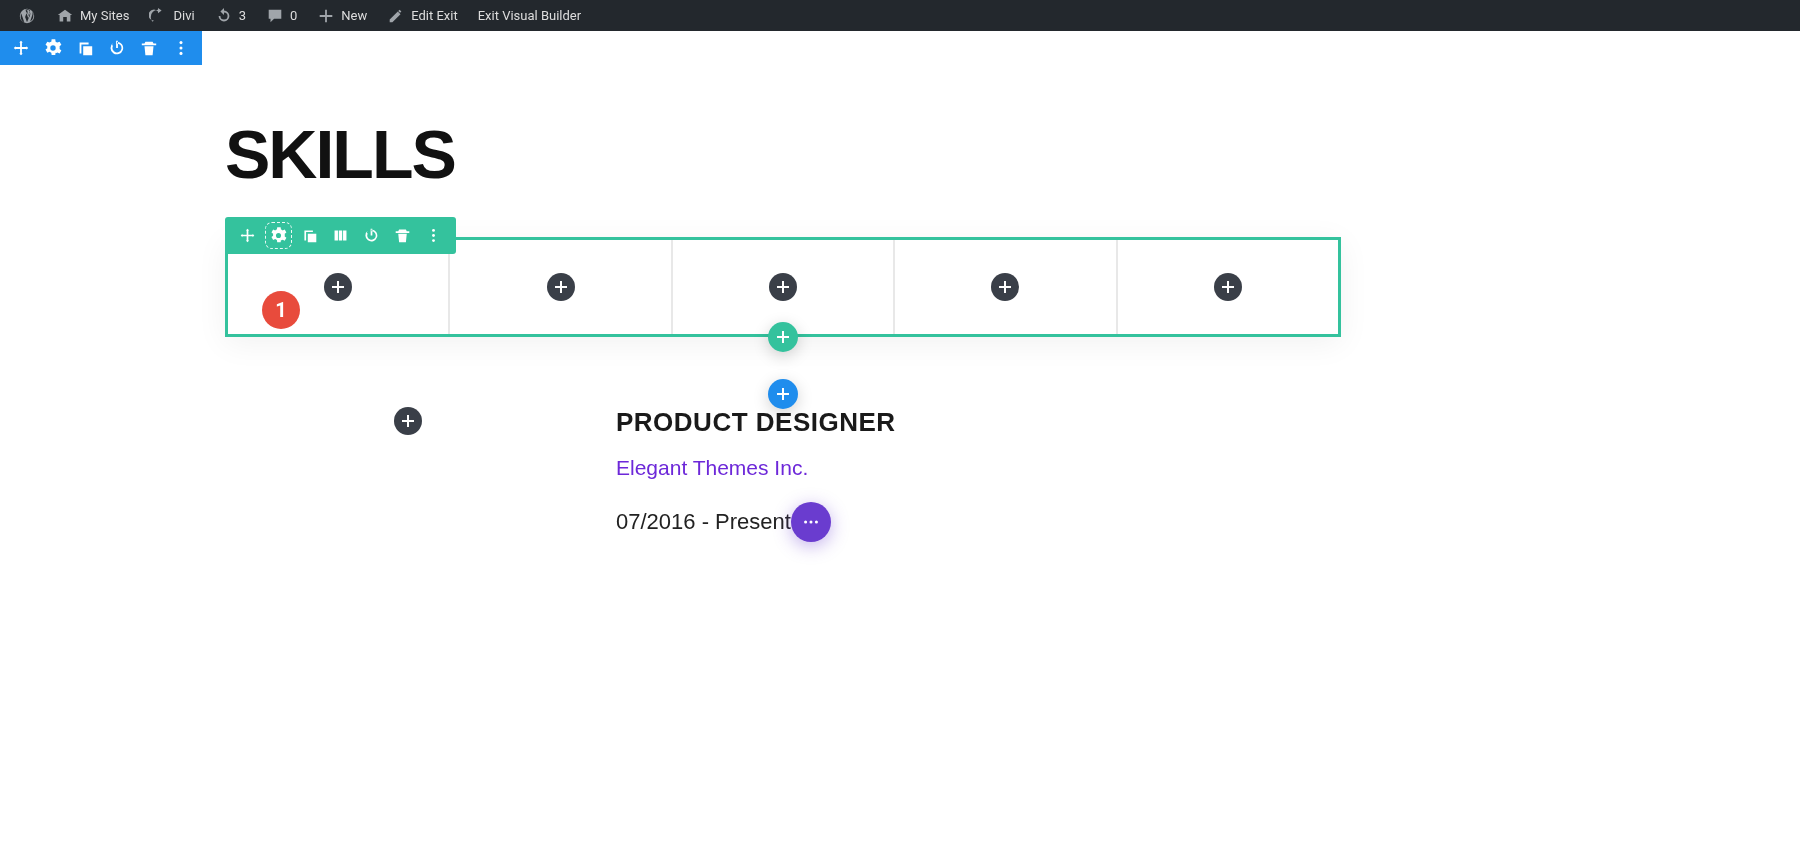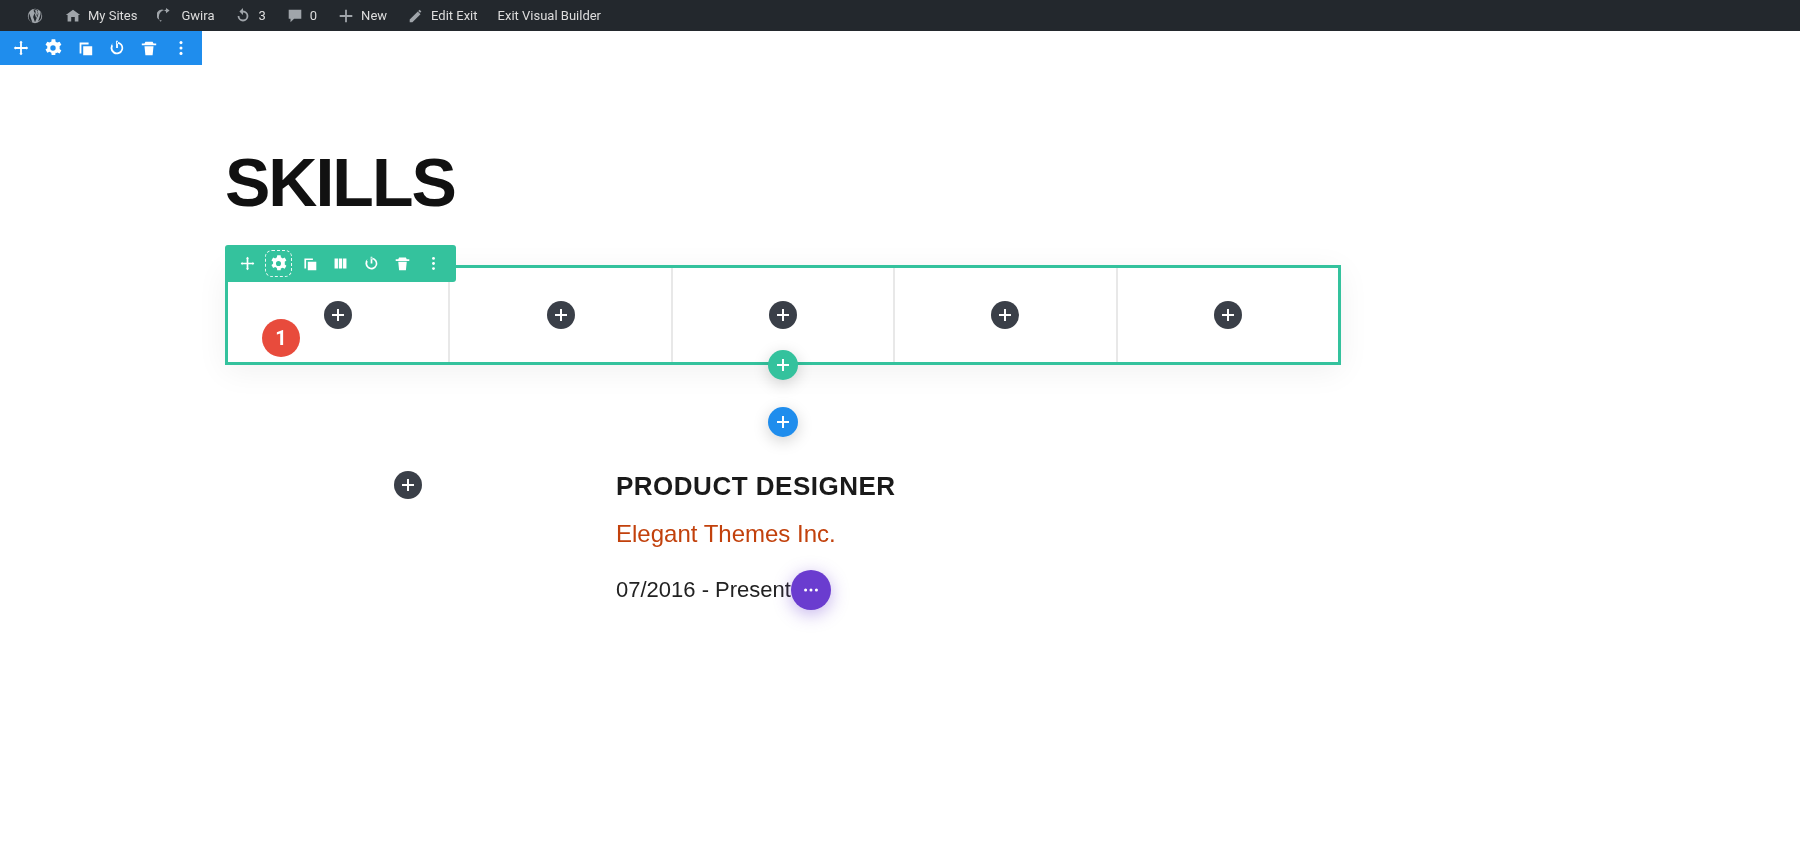--- a/index.html
+++ b/index.html
@@ -1,53 +1,53 @@
 <!DOCTYPE html>
 <html><head>
 <meta charset="utf-8">
 <style>
   *{box-sizing:border-box;margin:0;padding:0}
   html,body{height:100%}
   body{font-family:-apple-system,BlinkMacSystemFont,'Segoe UI',Roboto,sans-serif;background:#fff;width:1800px}
   
-  .admin-bar{height:31px;background:#23282d;display:flex;align-items:flex-start;color:#eee;font-size:13px;padding:0 16px;justify-content:space-between}
+  .admin-bar{height:31px;background:#23282d;display:flex;align-items:flex-start;color:#eee;font-size:13px;padding:0 8px;justify-content:space-between}
   .admin-left,.admin-right{display:flex;align-items:center;height:100%}
   .admin-item{display:flex;align-items:center;gap:6px;padding:0 10px;height:100%;cursor:pointer;color:#ddd}
   .admin-item svg{width:18px;height:18px;fill:#a0a5aa}
   .avatar{width:18px;height:18px;background:#8c8f94;border-radius:2px;border:1px solid #555}
   
   .blue-toolbar{background:#1f8ded;display:inline-flex;align-items:center;padding:8px 12px;gap:14px;margin-top:0}
   .blue-toolbar svg{width:18px;height:18px;fill:#fff}
   
   .canvas{position:relative;padding:0 0 60px 0}
   .section-heading{font-family:Arial,Helvetica,sans-serif;font-size:68px;font-weight:900;letter-spacing:-2px;color:#111;margin-left:225px}
-  .skills-heading{margin-top:78px}
+  .skills-heading{margin-top:50px}
   
   .annot-badge{width:38px;height:38px;border-radius:50%;background:#e84b3c;color:#fff;display:flex;align-items:center;justify-content:center;font-weight:700;font-size:20px;position:absolute;left:262px;top:176px;z-index:5}
   
   .row-wrap{position:relative;margin:44px 0 0 225px;width:1116px}
   .row-toolbar{position:absolute;left:0;top:-20px;background:#34c29d;display:inline-flex;align-items:center;padding:10px 14px;gap:14px;border-radius:3px;z-index:4}
   .row-toolbar svg{width:17px;height:17px;fill:#fff}
   .row-toolbar .highlight{outline:1.5px dashed rgba(255,255,255,.9);outline-offset:4px;border-radius:2px}
   .row{display:flex;border:3px solid #34c29d;height:100px;background:#fff;box-shadow:0 6px 30px rgba(0,0,0,.06)}
   .col{flex:1;position:relative;border-right:2px solid #e8e8e8}
   .col:last-child{border-right:none}
   .add-dark{width:28px;height:28px;border-radius:50%;background:#3a3f48;display:flex;align-items:center;justify-content:center;position:absolute;left:50%;top:50%;transform:translate(-50%,-50%);cursor:pointer}
   .add-dark svg{width:12px;height:12px;fill:#fff}
   .add-green,.add-blue{width:30px;height:30px;border-radius:50%;display:flex;align-items:center;justify-content:center;cursor:pointer;box-shadow:0 4px 16px rgba(0,0,0,.18)}
   .add-green{background:#34c29d;position:absolute;left:50%;transform:translateX(-50%);bottom:-15px}
   .add-blue{background:#1f8ded;position:absolute;left:50%;transform:translateX(-50%);bottom:-72px}
   .add-green svg,.add-blue svg{width:12px;height:12px;fill:#fff}
   
   .experience-heading{margin-top:195px}
-  .exp-row{display:flex;margin:106px 0 0 225px;width:1116px}
+  .exp-row{display:flex;margin:70px 0 0 225px;width:1116px}
   .exp-left{width:365px;display:flex;justify-content:center;align-items:flex-start;padding-top:0}
   .exp-right{flex:1;padding-left:26px}
   .job-title{font-family:Arial,Helvetica,sans-serif;font-weight:800;font-size:26px;letter-spacing:.5px;color:#1a1a1a;margin-bottom:18px}
-  .company{font-family:Arial,sans-serif;font-size:24px;color:#c2410c;margin-bottom:22px}
+  .company{font-family:Arial,sans-serif;font-size:21px;color:#6d28d9;margin-bottom:22px}
   .dates-wrap{display:flex;align-items:center}
   .dates{font-family:Arial,sans-serif;font-size:22px;color:#222}
   .purple-dots{width:40px;height:40px;border-radius:50%;background:#6a3ccf;display:flex;align-items:center;justify-content:center;margin-left:0;box-shadow:0 4px 18px rgba(106,60,207,.4)}
   .purple-dots svg{width:18px;height:18px;fill:#fff}
   .tb-btn{cursor:pointer;display:flex}
 </style>
 </head>
 <body>
 
 
@@ -126,21 +126,21 @@
     <div class="admin-item">
         <svg viewBox="0 0 20 20">
           <use href="#i-home"></use>
         </svg>
         <span>My Sites</span>
       </div>
     <div class="admin-item">
         <svg viewBox="0 0 20 20">
           <use href="#i-gauge"></use>
         </svg>
-        <span>Gwira</span>
+        <span>Divi</span>
       </div>
     <div class="admin-item">
         <svg viewBox="0 0 20 20">
           <use href="#i-refresh"></use>
         </svg>
         <span>3</span>
       </div>
     <div class="admin-item">
         <svg viewBox="0 0 20 20">
           <use href="#i-comment"></use>

